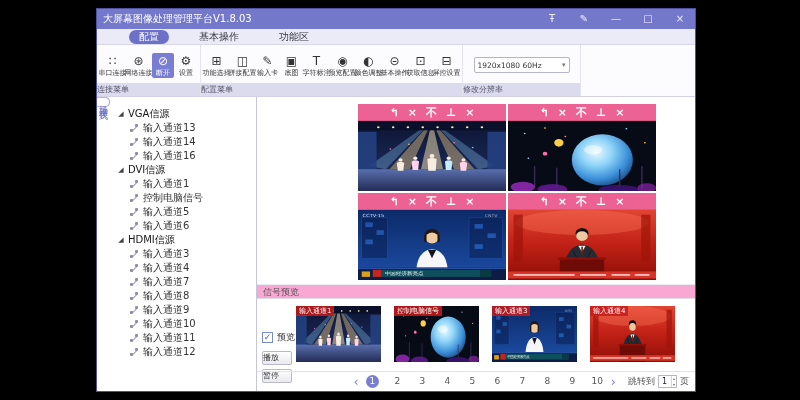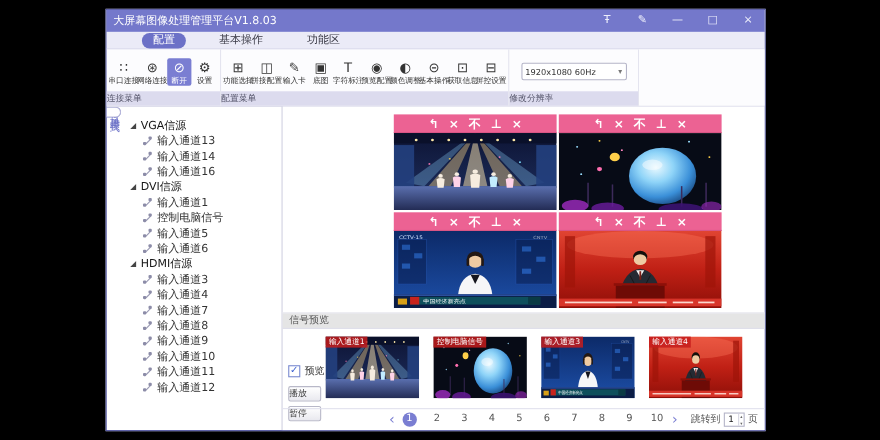--- a/index.html
+++ b/index.html
@@ -57,21 +57,21 @@
 .main{flex:1;position:relative;background:#fff;min-width:0}
 .grid{position:absolute;left:101px;top:7px;display:grid;grid-template-columns:148px 148px;gap:2px}
 .vwin{width:148px}
 .banner{height:17px;background:#ec6293;display:flex;align-items:center;justify-content:center;
   gap:9px;color:#fff;font-size:11px;font-weight:700;border-bottom:1px solid #d9places;-webkit-user-select:none}
 .banner{border-bottom:1px solid #d95585}
 .bic{line-height:15px}
 .vwin .scene{display:block;width:148px;height:70px}
 .sechead{position:absolute;left:0;top:187px;width:100%;height:15px;line-height:15px;
   border-top:1px solid #ececf4;border-bottom:1px solid #dedeea;font-size:9px;color:#555;
-  padding-left:6px;background:#e5e5e5}
+  padding-left:6px;background:#f9a8d4}
 .ctl{position:absolute;left:5px;top:234px;font-size:9px;color:#333}
 .cbxrow{display:flex;align-items:center;gap:4px;margin-bottom:7px}
 .cbx{width:11px;height:11px;border:1px solid #7b8bd0;background:#fff;display:flex;
   align-items:center;justify-content:center;font-size:9px;color:#3a5fd0;line-height:11px}
 .sbtn{display:block;width:30px;height:14px;border:1px solid #b8b8c8;
   background:linear-gradient(#ffffff,#e9e9ef);font-size:8px;color:#333;text-align:left;
   line-height:12px;margin-bottom:4px;border-radius:2px}
 .thumbs{position:absolute;left:39px;top:209px;display:flex;gap:13px}
 .thumb{position:relative;width:85px;height:56px;flex:none}
 .thumb .scene{display:block;width:85px;height:56px}

